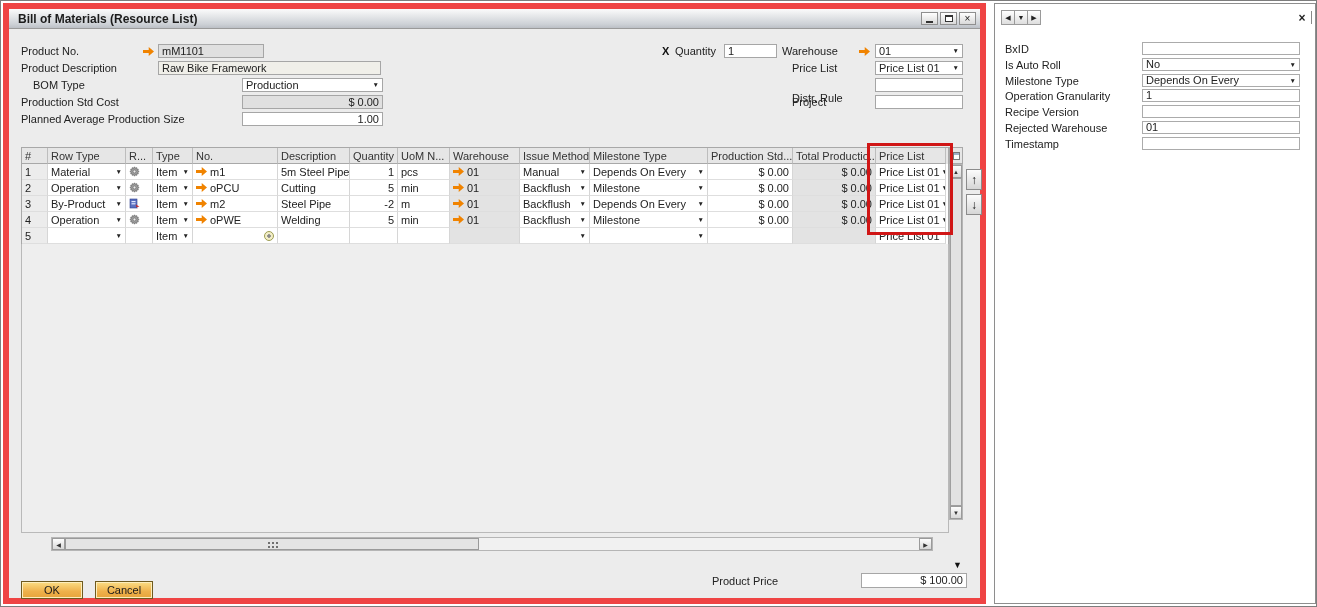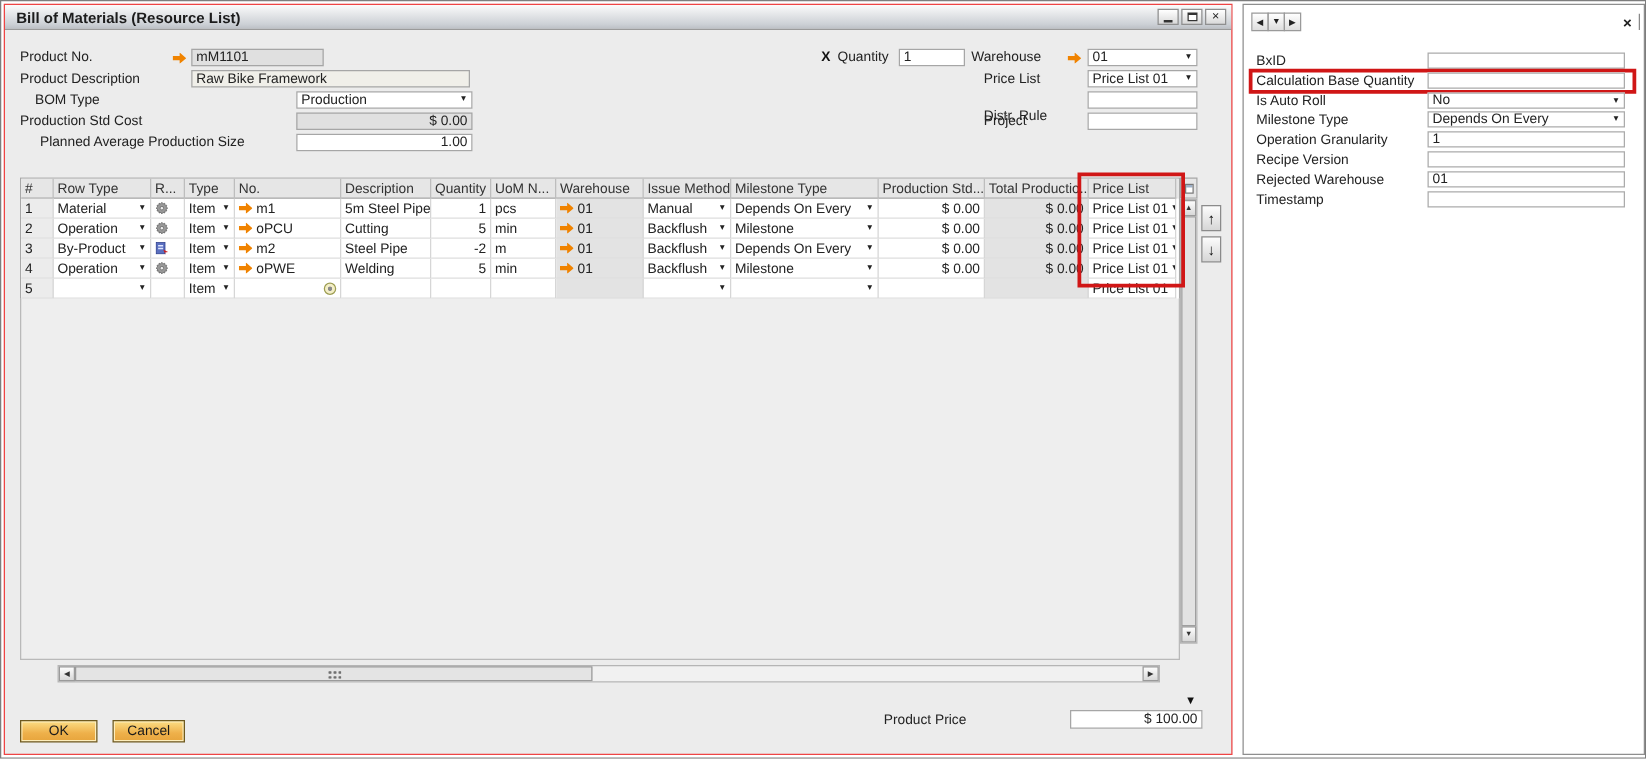--- a/index.html
+++ b/index.html
@@ -1,20 +1,20 @@
 <!DOCTYPE html>
 <html><head>
 <meta charset="utf-8">
 <style>
   * { box-sizing: border-box; margin: 0; padding: 0; }
   body { font-family: "Liberation Sans", sans-serif; background: #ffffff; }
   #screen { position: relative; width: 1317px; height: 607px; background: #fff; border: 1px solid #7d7d7d; overflow: hidden; font-size: 11px; color: #222; }
 
   
-  .main-window { position: absolute; left: 2px; top: 2px; width: 983px; height: 601px; background: #ececec; border: 1px solid #ef4444; }
+  .main-window { position: absolute; left: 2px; top: 2px; width: 983px; height: 601px; background: #ececec; border: 6px solid #ef4444; }
   .titlebar { position: absolute; left: 0; top: 0; width: 100%; height: 20px; background: linear-gradient(#fbfbfb, #cdd1d6 80%, #bcc0c6); border-bottom: 1px solid #9a9a9a; display: flex; align-items: center; }
   .titlebar .title { font-size: 12px; font-weight: bold; color: #1c1c1c; padding-left: 9px; }
   .winbtns { position: absolute; right: 4px; top: 3px; display: flex; gap: 2px; }
   .winbtn { width: 17px; height: 13px; border: 1px solid #8f8f8f; background: linear-gradient(#ffffff, #d9d9d9); display: flex; align-items: center; justify-content: center; font-size: 10px; line-height: 10px; color: #222; cursor: default; }
   .minbar { width: 7px; height: 2px; background: #333; margin-top: 6px; }
   .restore-box { width: 8px; height: 7px; border: 1px solid #333; border-top-width: 2px; background: #fff; }
 
   .lbl { position: absolute; white-space: nowrap; color: #222; }
   .fld { position: absolute; height: 14px; border: 1px solid #a6a6a6; background: #fff; line-height: 12px; padding: 0 3px; white-space: nowrap; overflow: hidden; }
   .fld.gray { background: #e0e0e0; }
@@ -108,21 +108,21 @@
     <span class="fld pale" style="left:149px;top:52px;width:223px;"><span>Raw Bike Framework</span></span>
 
     <span class="lbl" style="left:12px;top:70px;padding-left:12px;">BOM Type</span>
     <span class="fld fdd" style="left:233px;top:69px;width:141px;">
         <span>Production</span>
       </span>
 
     <span class="lbl" style="left:12px;top:87px;">Production Std Cost</span>
     <span class="fld gray right" style="left:233px;top:86px;width:141px;"><span>$ 0.00</span></span>
 
-    <span class="lbl" style="left:28px;top:104px;">Planned Average Production Size</span>
+    <span class="lbl" style="left:12px;top:104px;">Planned Average Production Size</span>
     <span class="fld right" style="left:233px;top:103px;width:141px;"><span>1.00</span></span>
 
     <span class="lbl xmark" style="left:653px;top:36px;">X</span>
     <span class="lbl" style="left:666px;top:36px;">Quantity</span>
     <span class="fld" style="left:715px;top:35px;width:53px;"><span>1</span></span>
     <span class="lbl" style="left:773px;top:36px;">Warehouse</span>
     <span class="larrow" style="position:absolute;left:850px;top:38px;"></span>
     <span class="fld fdd" style="left:866px;top:35px;width:88px;">
         <span>01</span>
       </span>
@@ -467,27 +467,20 @@
     <div class="pdivider"></div>
 
     <div class="panel-fields">
         <div class="prow">
     <span class="plabel">BxID</span>
     <span class="pfld">
       <span></span>
 
     </span>
   </div>
-        <div class="prow hl">
-    <span class="plabel">Calculation Base Quantity</span>
-    <span class="pfld">
-      <span></span>
-
-    </span>
-  </div>
         <div class="prow">
     <span class="plabel">Is Auto Roll</span>
     <span class="pfld">
       <span>No</span>
       <span class="pdd">▼</span>
     </span>
   </div>
         <div class="prow">
     <span class="plabel">Milestone Type</span>
     <span class="pfld">

